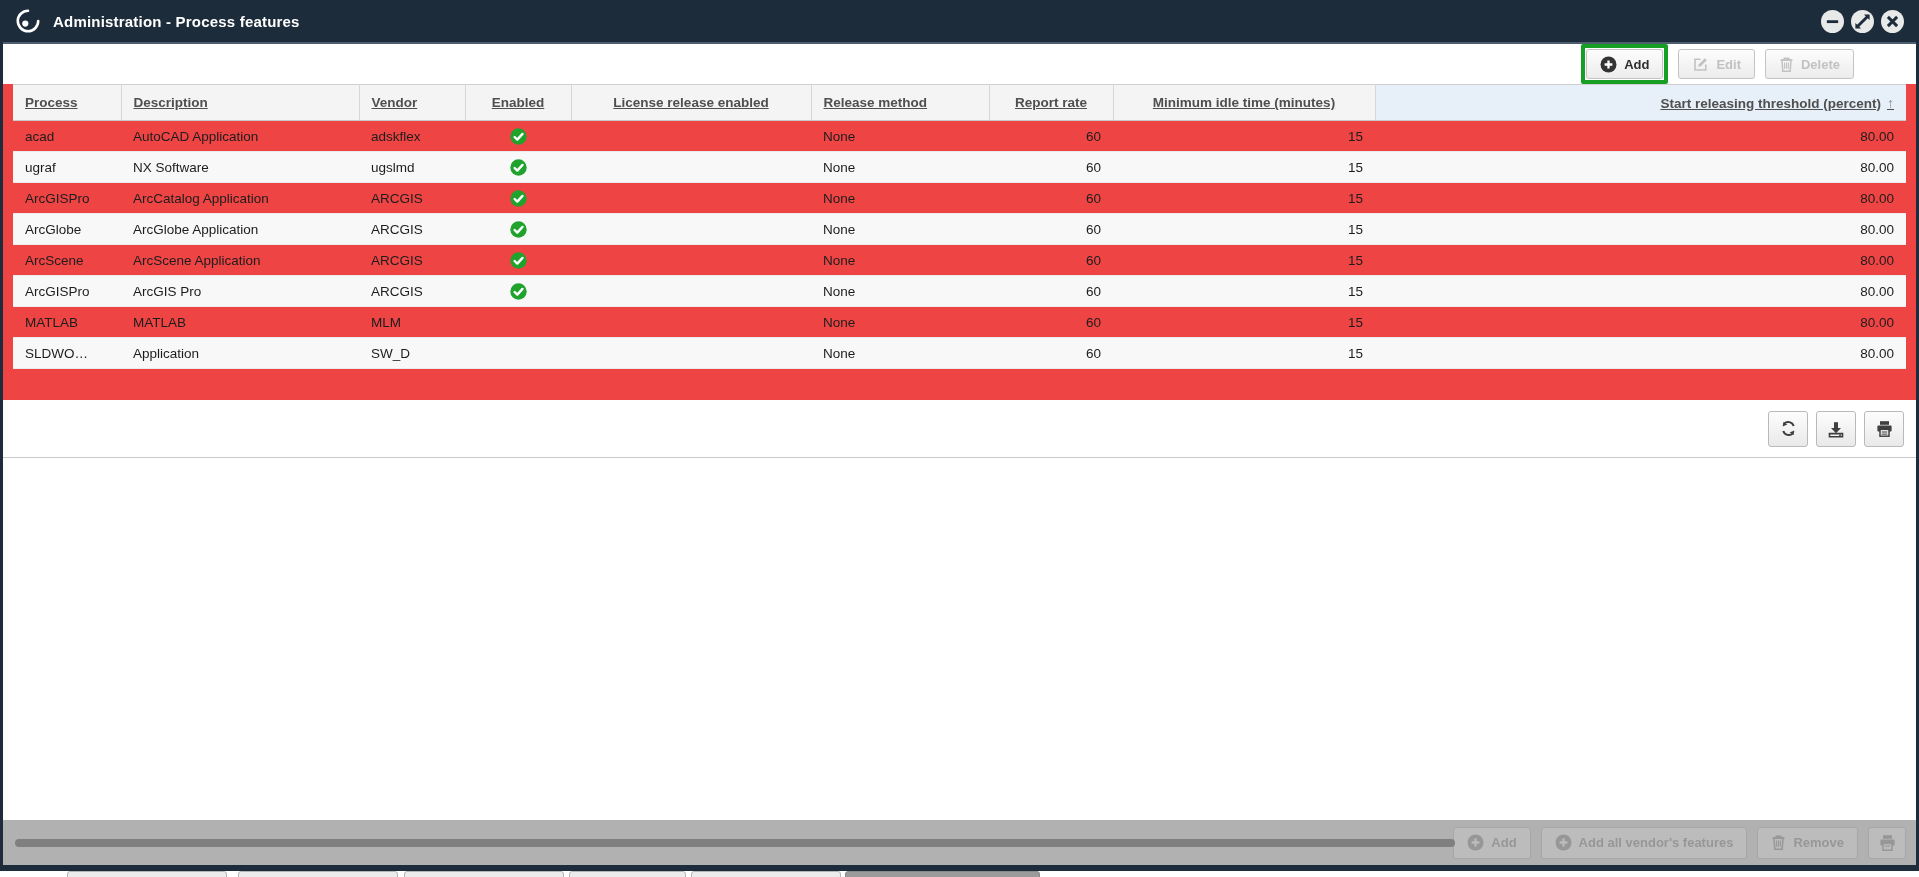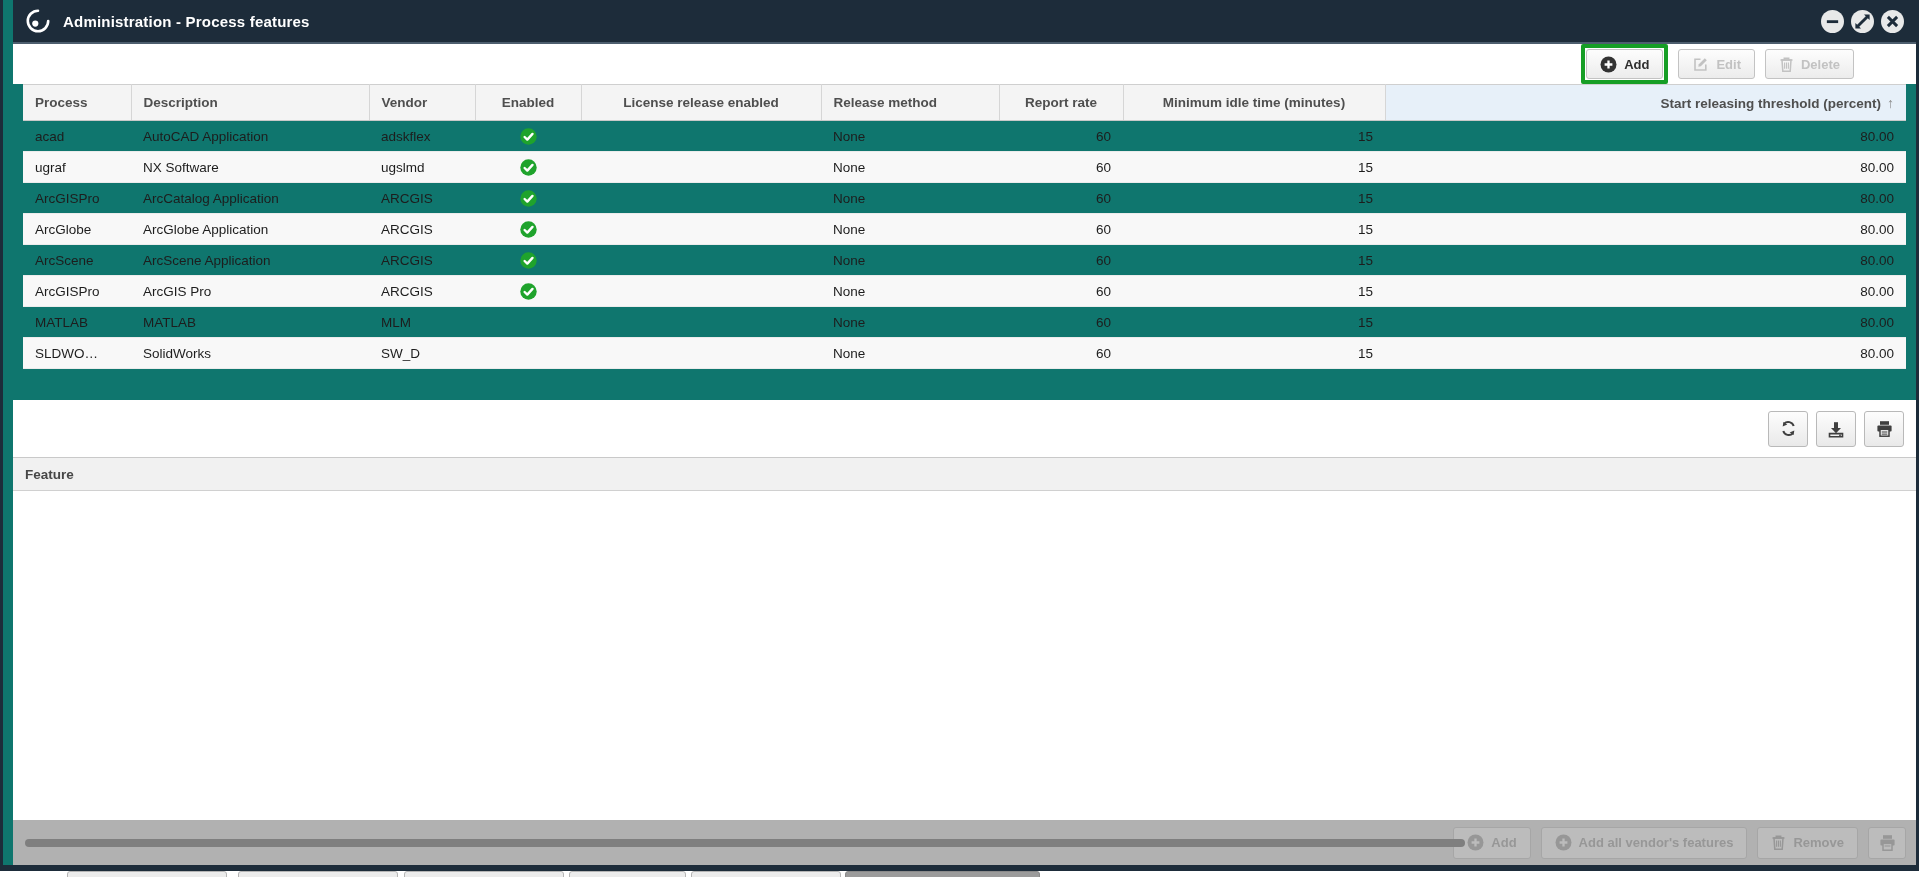--- a/index.html
+++ b/index.html
@@ -5,21 +5,21 @@
   * { box-sizing: border-box; margin: 0; padding: 0; }
   html,body { width:1919px; height:877px; }
   body {
     font-family: "Liberation Sans", sans-serif;
     background:#fff; position:relative; overflow:hidden;
   }
   
   .window{
     position:absolute; left:0; top:0; width:1919px; height:871px;
     border-left:3px solid #1d2c3a; border-right:3px solid #1d2c3a; border-bottom:6px solid #1d2c3a;
-    background:#0f766e; display:flex; flex-direction:column;padding-left:10px;
+    background:#ef4444; display:flex; flex-direction:column;
   }
   .titlebar{
     height:44px; flex:0 0 44px; background:#1d2c3a; color:#fff;
     display:flex; align-items:center; padding:0 12px;
     border-bottom:2px solid #4d5e6e;
   }
   .titlebar .logo{ width:26px; height:26px; margin-right:12px; display:flex; }
   .titlebar .title{ font-size:15px; font-weight:bold; letter-spacing:.2px; }
   .win-controls{ margin-left:auto; display:flex; gap:7px; }
   .win-btn{ width:23px; height:23px; border:none; background:transparent; padding:0; cursor:pointer; display:flex; }
@@ -35,21 +35,21 @@
     cursor:pointer; font-family:"Liberation Sans",sans-serif;
   }
   .btn.disabled{ color:#c2c2c2; }
   .add-highlight{ border:4px solid #169e25; border-radius:2px; padding:1px; background:#fff; display:inline-flex; }
   
   .grid{ flex:0 0 316px; padding:0 10px; overflow:hidden; }
   table{ width:100%; border-collapse:collapse; table-layout:fixed; border-top:1px solid #cfcfcf; }
   thead th{
     height:36px; background:#f4f4f4; font-size:13.5px; font-weight:bold; color:#4f4f4f;
     text-align:left; padding:0 12px; border-bottom:1px solid #c9c9c9; white-space:nowrap;
-    overflow:hidden; cursor:pointer;
+    overflow:hidden; cursor:pointer;text-decoration:underline;
   }
   thead th + th{ border-left:1px solid #d6d6d6; }
   thead th.center{ text-align:center; }
   thead th.sorted{ background:#e7f0f9; text-align:right;margin-left:9px; }
   .sort-arrow{ color:#8a8a8a; font-weight:normal; margin-left:6px; font-size:14px; }
   tbody td{
     height:31px; font-size:13.5px; color:#1d1d1d; padding:0 12px;
     border-bottom:1px solid #ececec; white-space:nowrap; overflow:hidden;
   }
   tbody tr:nth-child(even){ background:#f8f8f8; }
@@ -297,21 +297,21 @@
     <td>MLM</td>
     <td class="center"></td>
     <td class="center"></td>
     <td>None</td>
     <td class="right">60</td>
     <td class="right">15</td>
     <td class="right">80.00</td>
   </tr>
           <tr>
     <td>SLDWO…</td>
-    <td>SolidWorks</td>
+    <td>Application</td>
     <td>SW_D</td>
     <td class="center"></td>
     <td class="center"></td>
     <td>None</td>
     <td class="right">60</td>
     <td class="right">15</td>
     <td class="right">80.00</td>
   </tr>
         </tbody>
     </table>
@@ -344,23 +344,20 @@
           <rect x="5" y="1.2" width="9" height="3.6" fill="#3f3f3f"></rect>
           <rect x="2.4" y="5.4" width="14.2" height="6.2" rx="1" fill="#3f3f3f"></rect>
           <rect x="5" y="9.4" width="9" height="6.8" fill="#fff" stroke="#3f3f3f" stroke-width="1.5"></rect>
           <line x1="6.6" y1="12" x2="12.4" y2="12" stroke="#3f3f3f" stroke-width="1.1"></line>
           <line x1="6.6" y1="14.1" x2="12.4" y2="14.1" stroke="#3f3f3f" stroke-width="1.1"></line>
         </svg>
       </span>
     </button>
   </div>
 
-  <div class="feature-header">
-    <span>Feature</span>
-  </div>
   <div class="feature-body"></div>
 
   <div class="bottom-bar">
     <div class="hscroll-thumb"></div>
     <div class="spacer"></div>
     <button class="gbtn">
       <span style="display:inline-flex">
         <svg width="17" height="17" viewBox="0 0 17 17">
             <circle cx="8.5" cy="8.5" r="8" fill="#979797"></circle>
             <path d="M8.5 4.6v7.8M4.6 8.5h7.8" stroke="#bcbcbc" stroke-width="2.3"></path>

